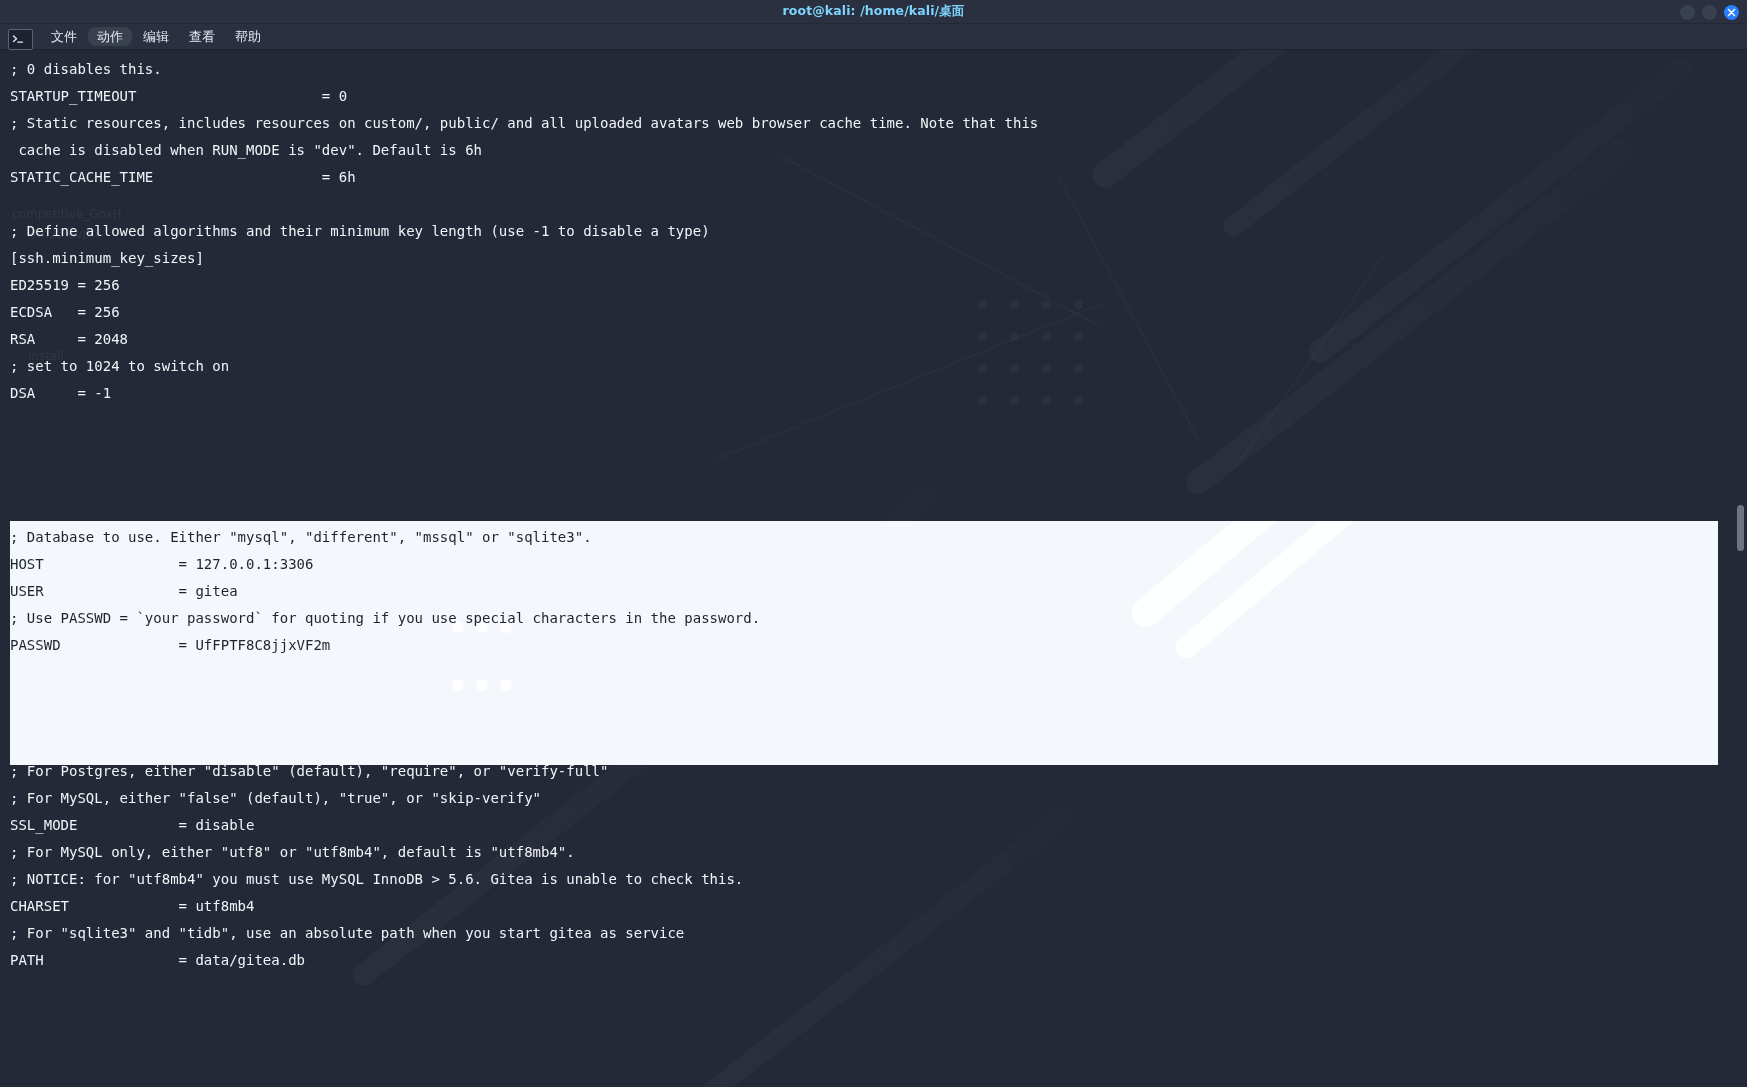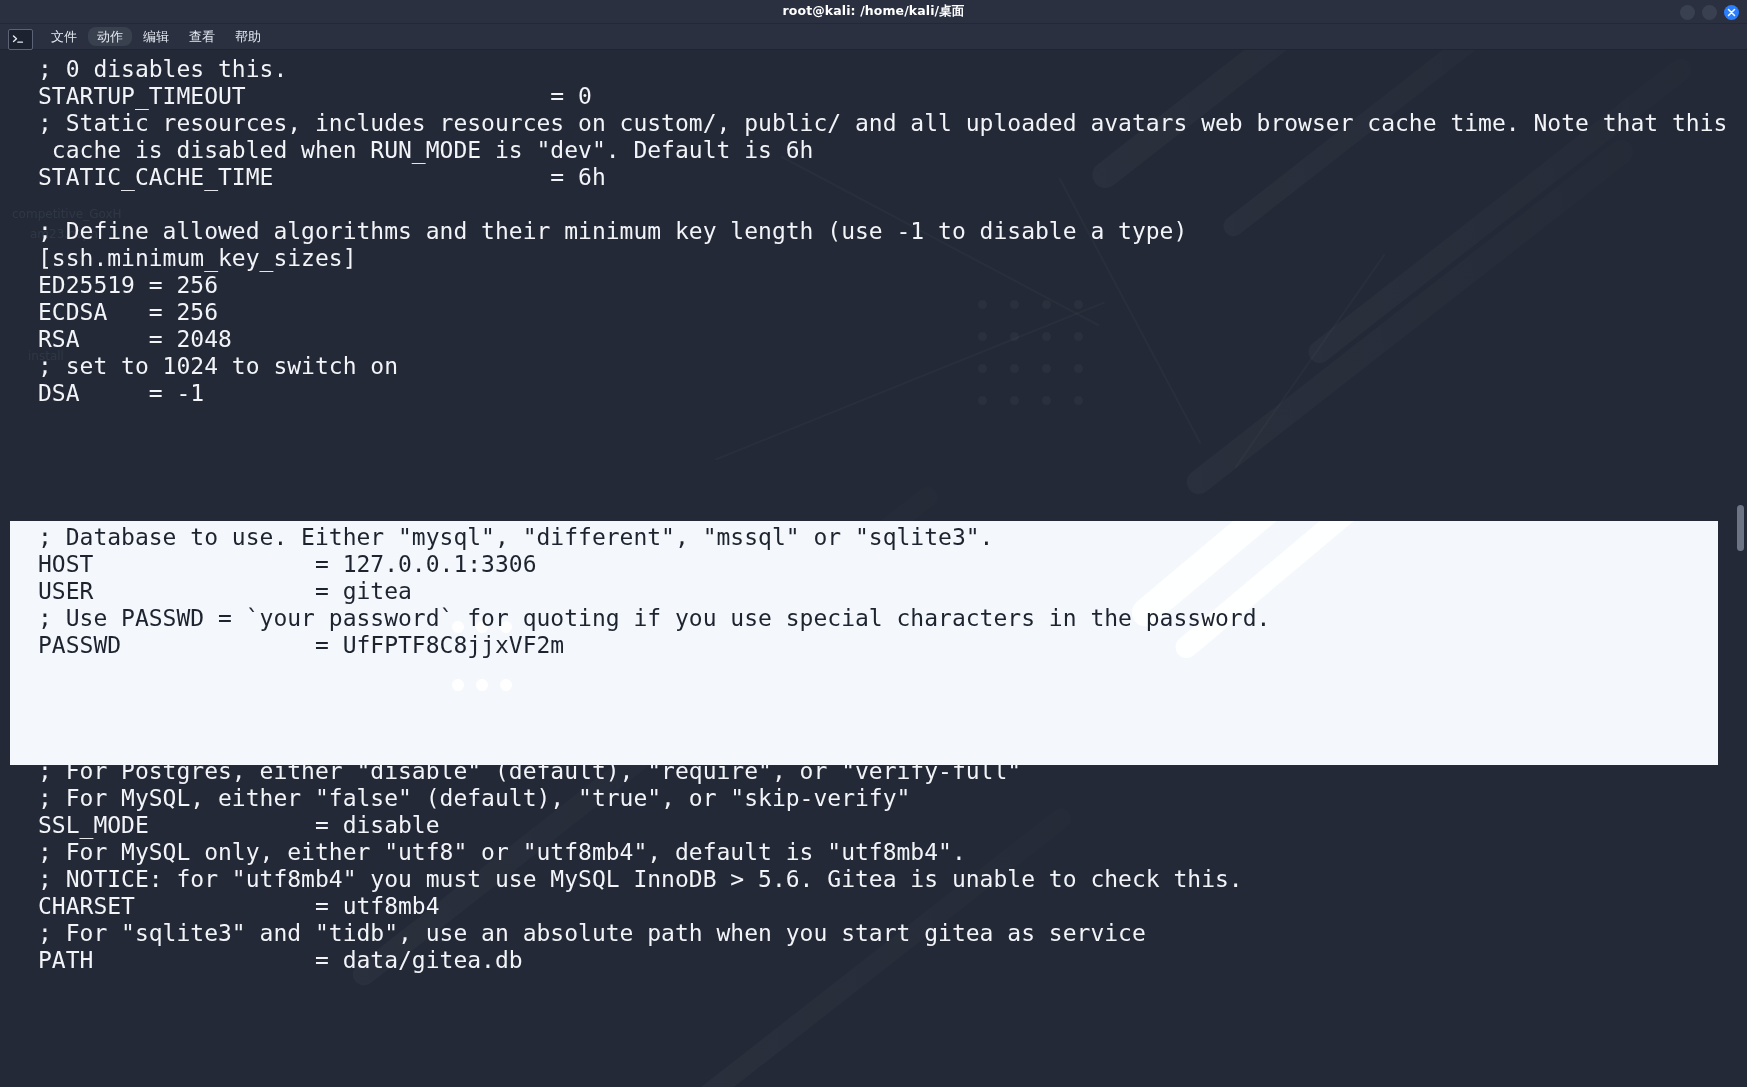--- a/index.html
+++ b/index.html
@@ -30,21 +30,21 @@
     background: #2a3040;
     display: flex;
     align-items: center;
     justify-content: center;
     border-bottom: 1px solid #222836;
   }
   .titlebar-text {
     font-family: "DejaVu Sans", "Liberation Sans", sans-serif;
     font-size: 12.5px;
     font-weight: 700;
-    color: #ffffff;
+    color: #7dd3fc;
     letter-spacing: 0.1px;
   }
   .win-buttons {
     position: absolute;
     right: 8px;
     top: 0;
     height: 24px;
     display: flex;
     align-items: center;
     gap: 7px;
@@ -152,25 +152,24 @@
   .text-layer {
     position: absolute;
     left: 0; top: 0;
     right: 0; bottom: 0;
     padding: 6px 0 0 10px;
     z-index: 10;
   }
   .line {
     height: 27px;
     line-height: 27px;
-    font-size: 23px;
+    font-size: 14px;
     color: #f2f4f8;
     white-space: pre;
     letter-spacing: 0px;
-    margin-left: 28px;
   }
 
   
   .selection {
     position: absolute;
     left: 10px;
     top: 471px;
     width: 1708px;
     height: 244px;
     background: #f4f7fb;

